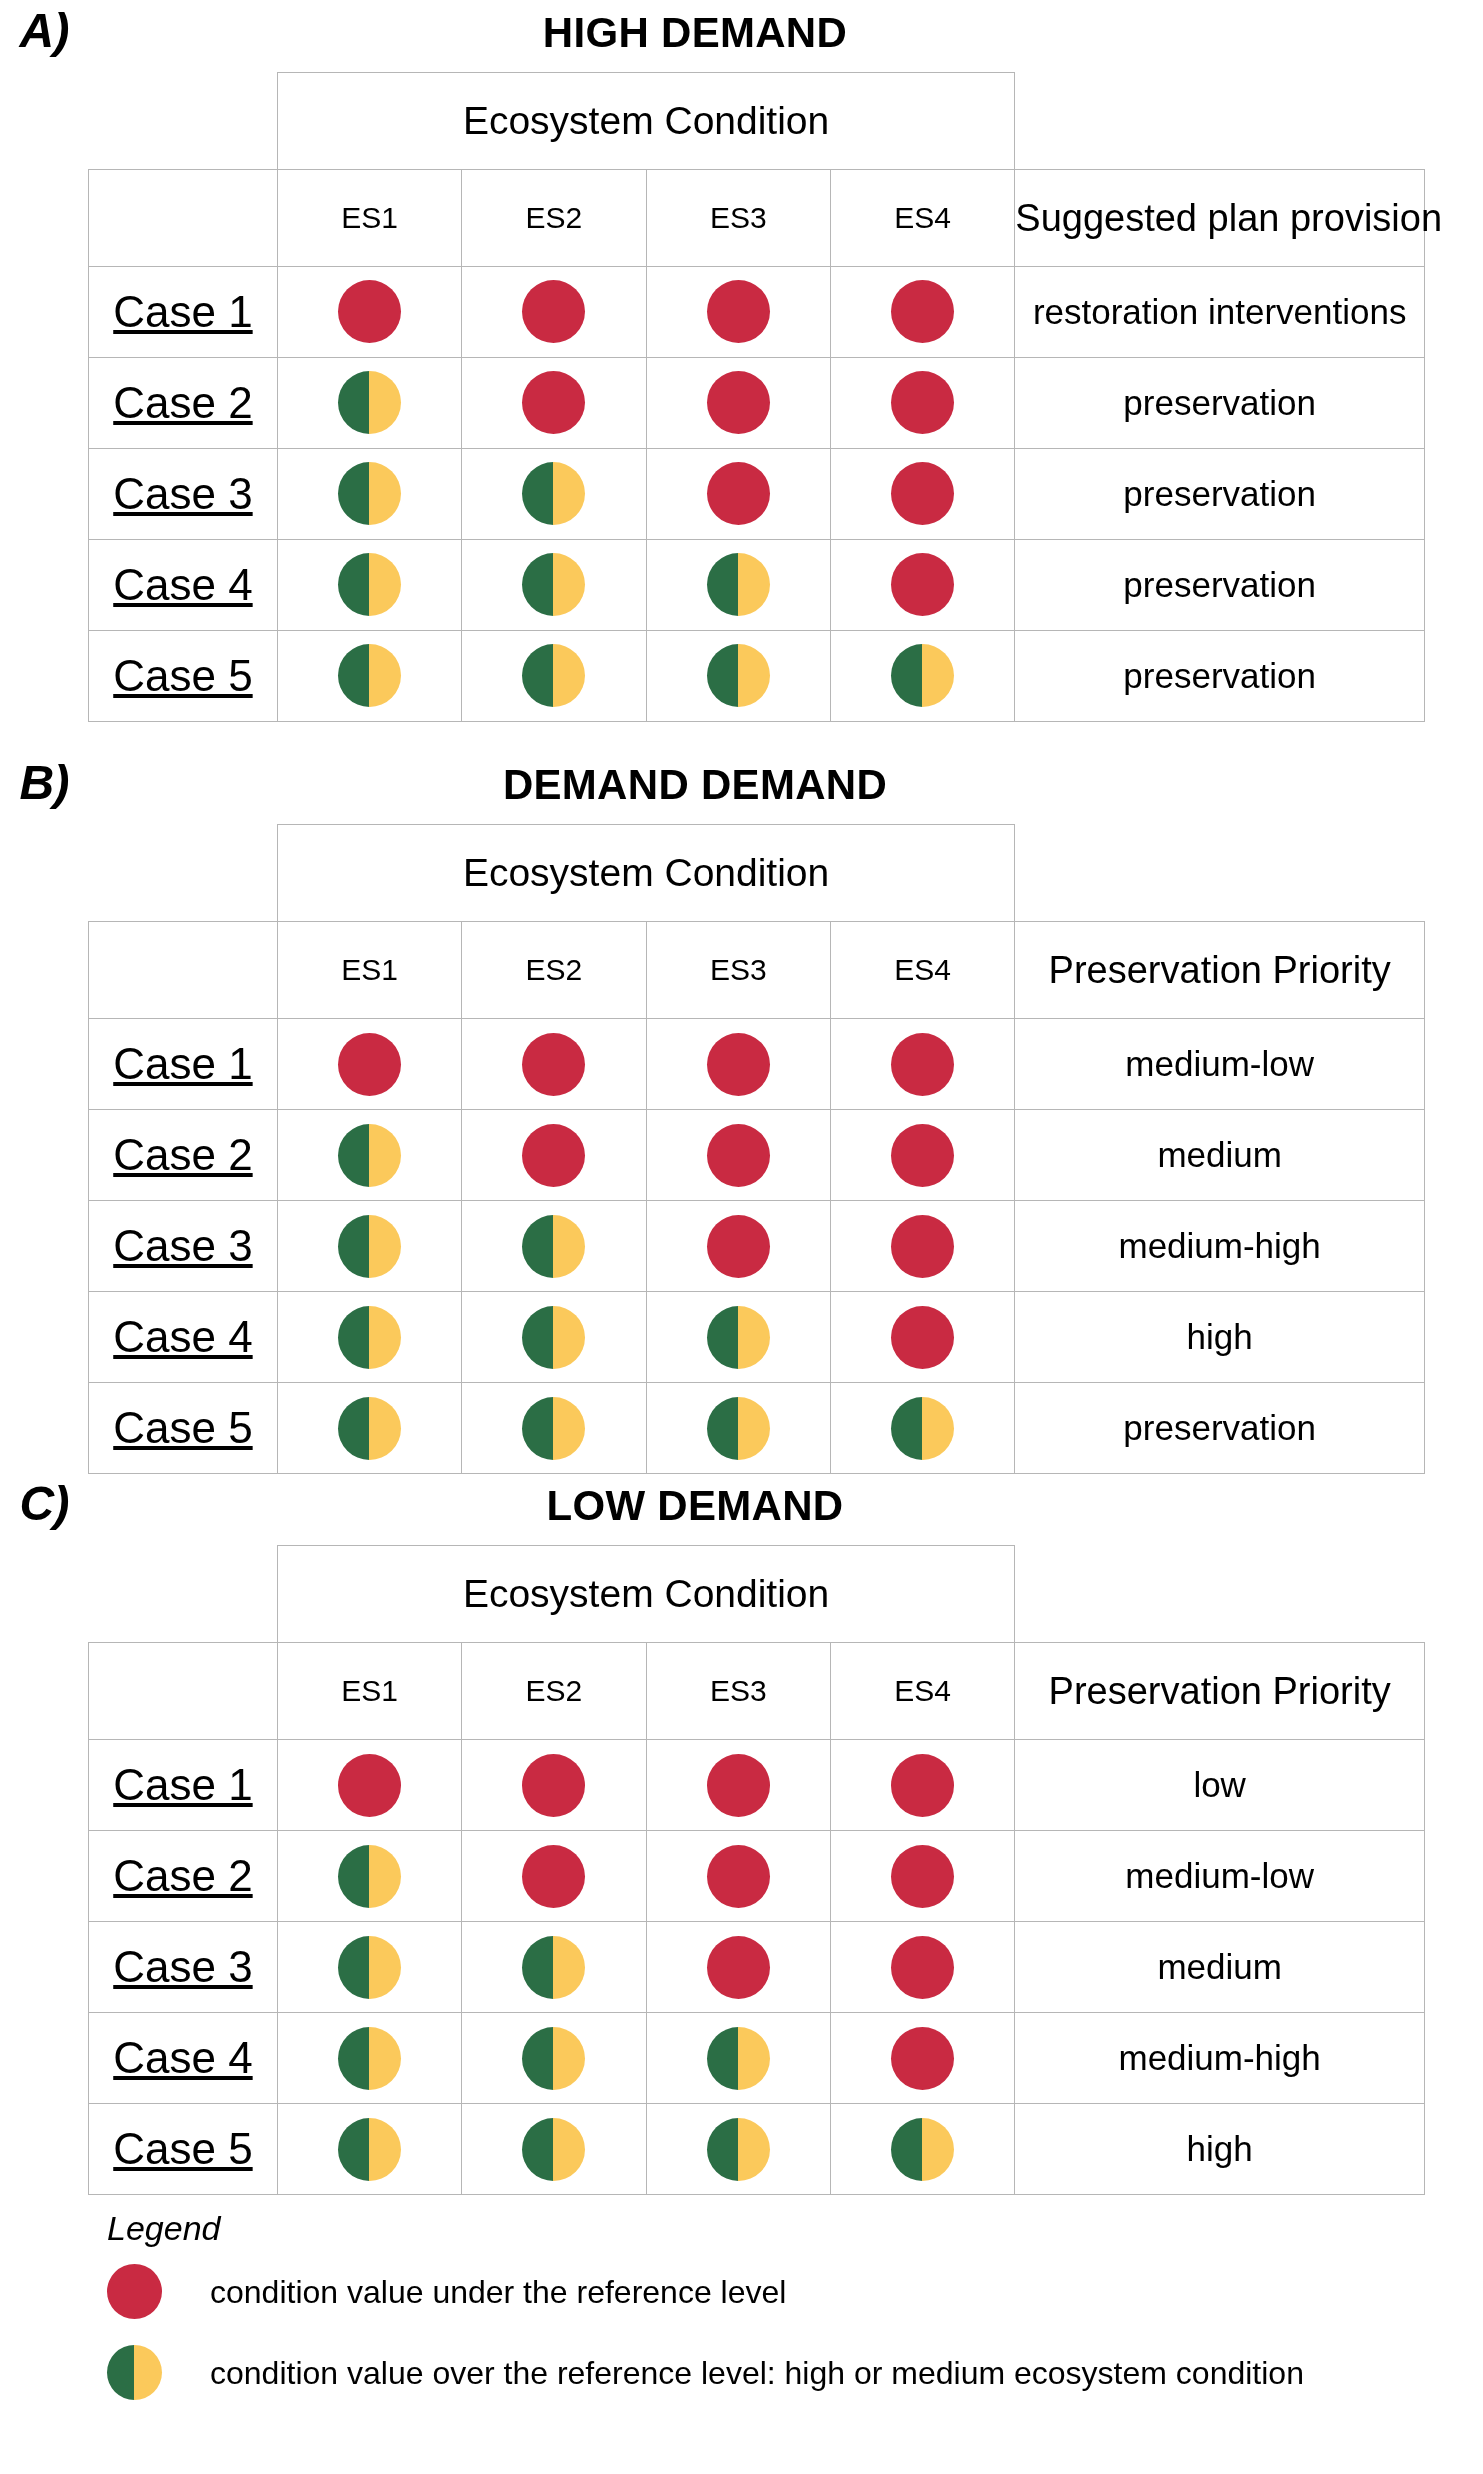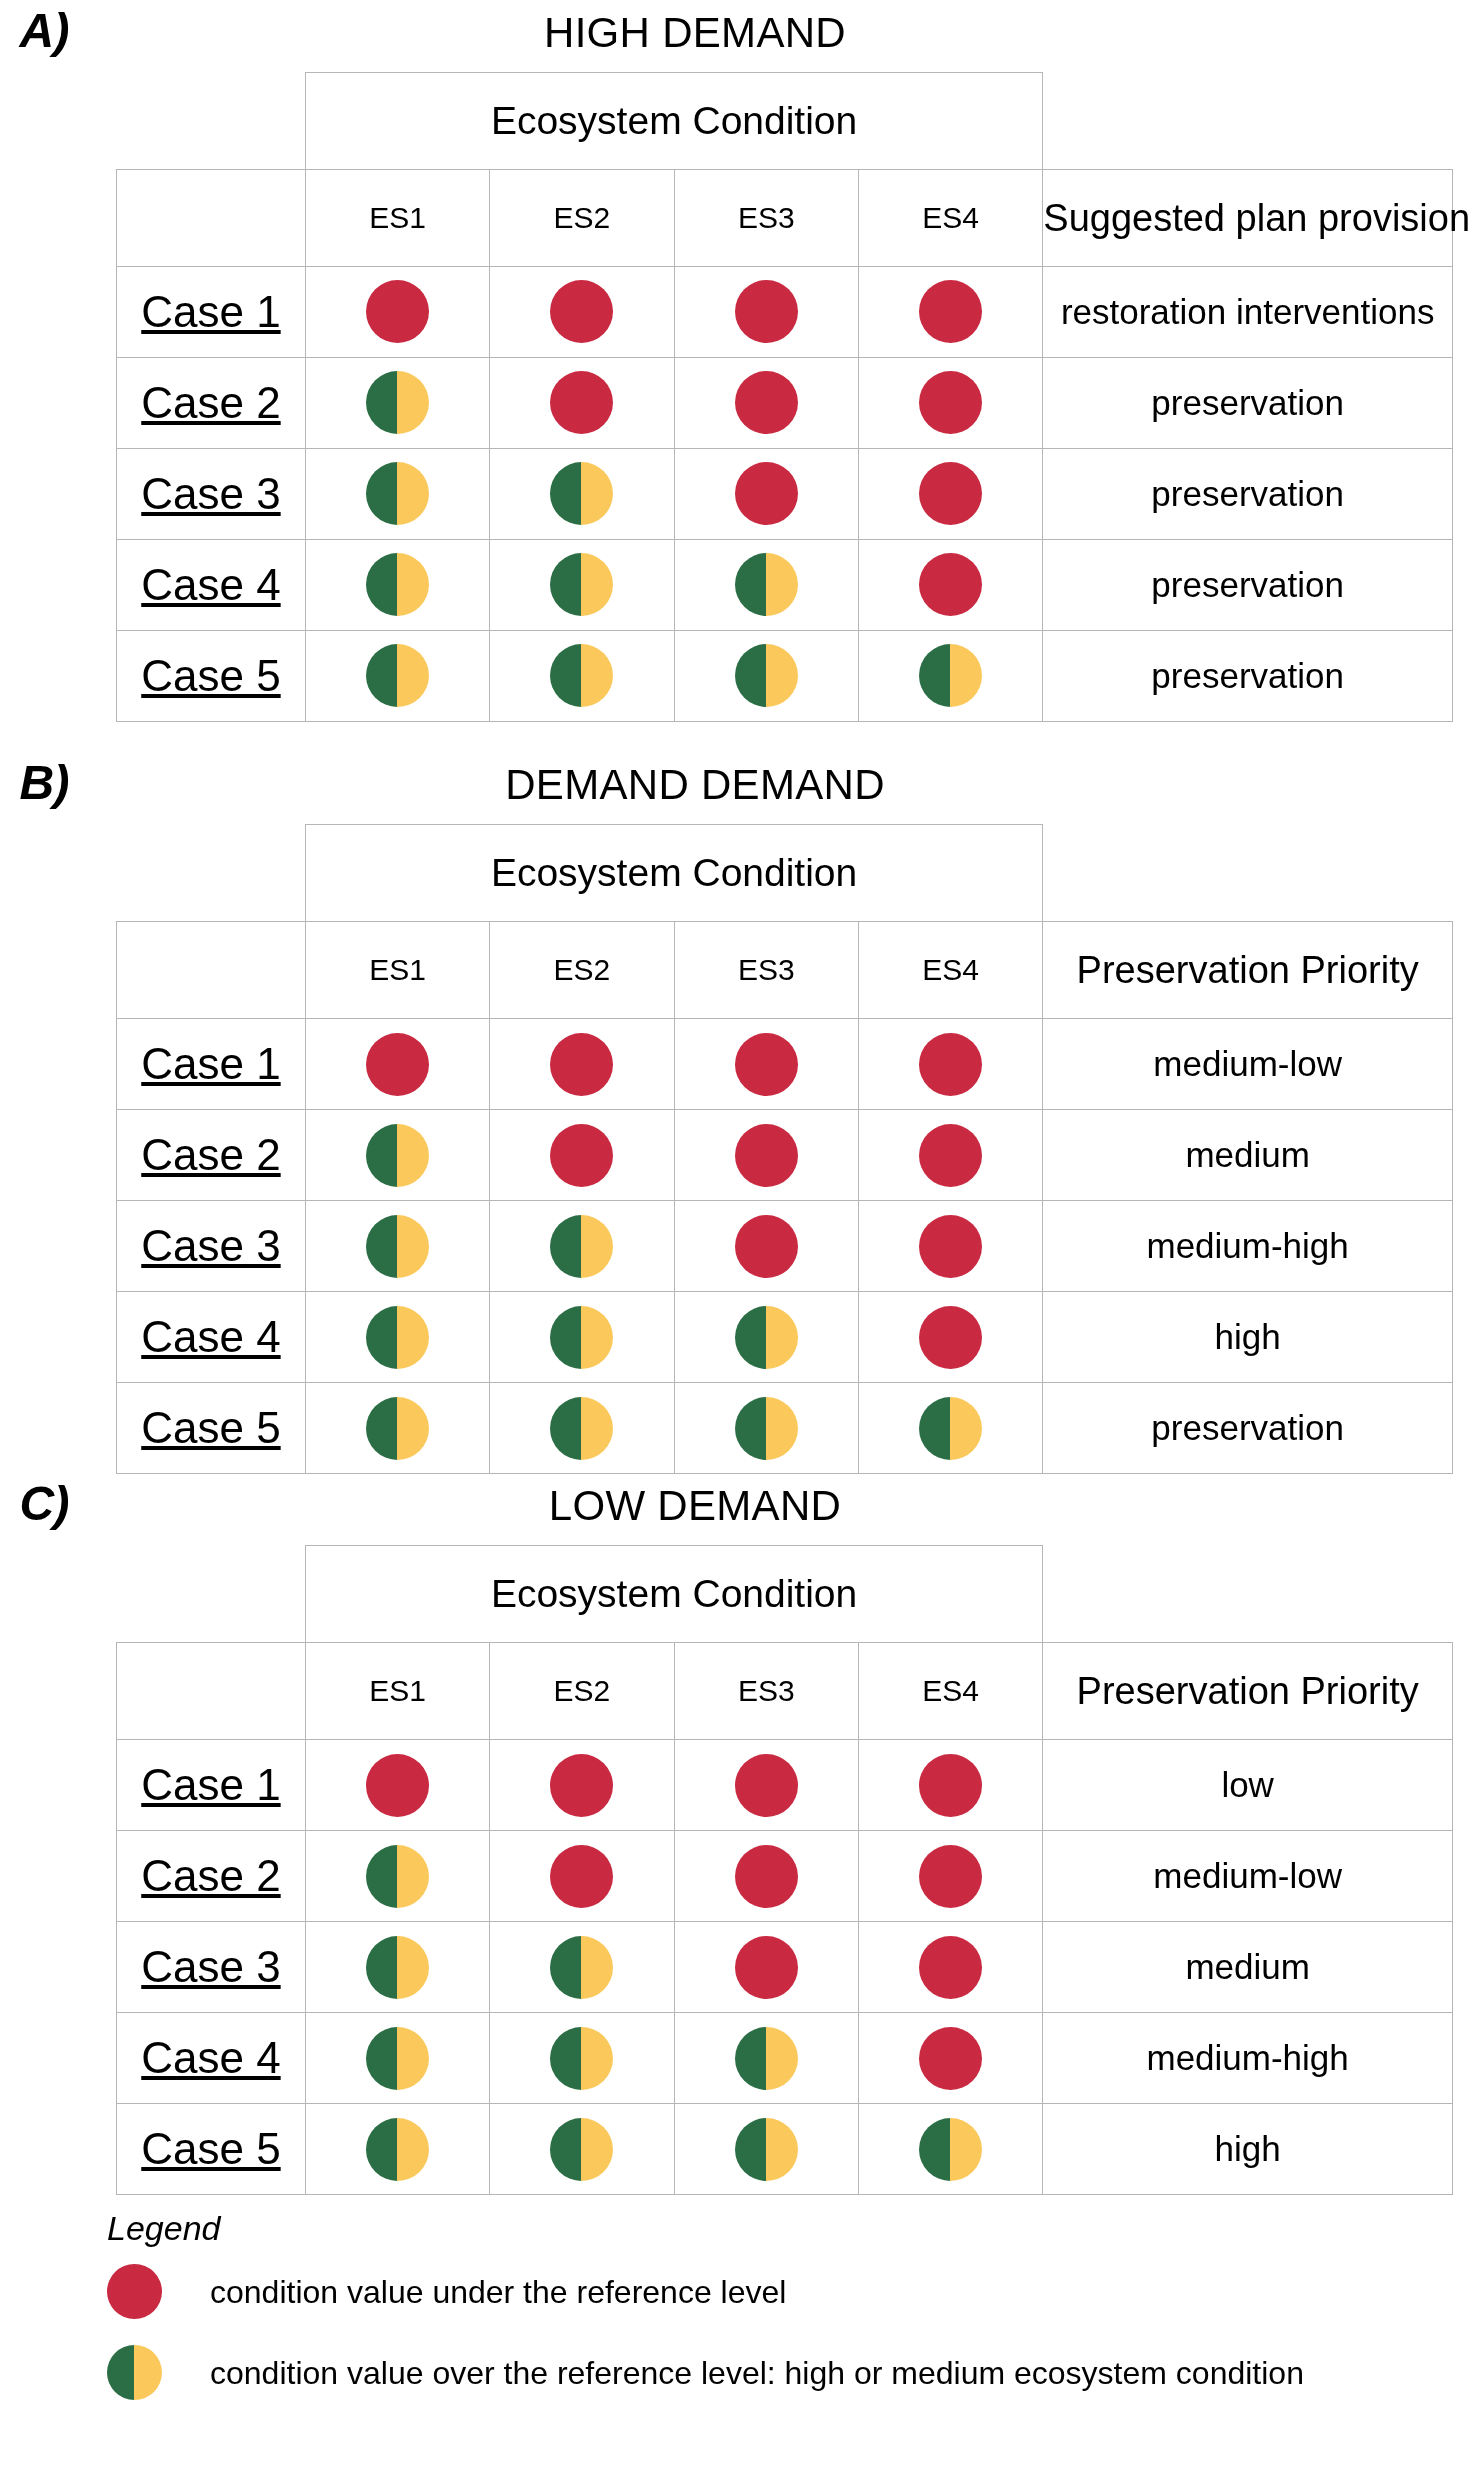--- a/index.html
+++ b/index.html
@@ -14,26 +14,26 @@
   
   .panel{position:absolute;left:0;width:1484px;}
   .panel-letter{
     position:absolute;left:19.5px;top:0;
     font-size:48px;font-weight:700;font-style:italic;
     letter-spacing:-0.6px;line-height:1;
   }
   .panel-title{
     position:absolute;left:273px;top:5.2px;width:844px;
     text-align:center;
-    font-size:42px;font-weight:400;letter-spacing:0.3px;line-height:1;
+    font-size:42px;font-weight:700;letter-spacing:0.3px;line-height:1;
   }
 
   
   .tbl{
-    position:absolute;left:116px;top:65px;
+    position:absolute;left:88px;top:65px;
     width:1337px;
     border-collapse:collapse;
     table-layout:fixed;
     padding-left:8px;
   }
   .tbl td,.tbl th{
     border:1.3px solid #b6b6b6;
     padding:0;
     font-weight:400;
     background:#fff;

